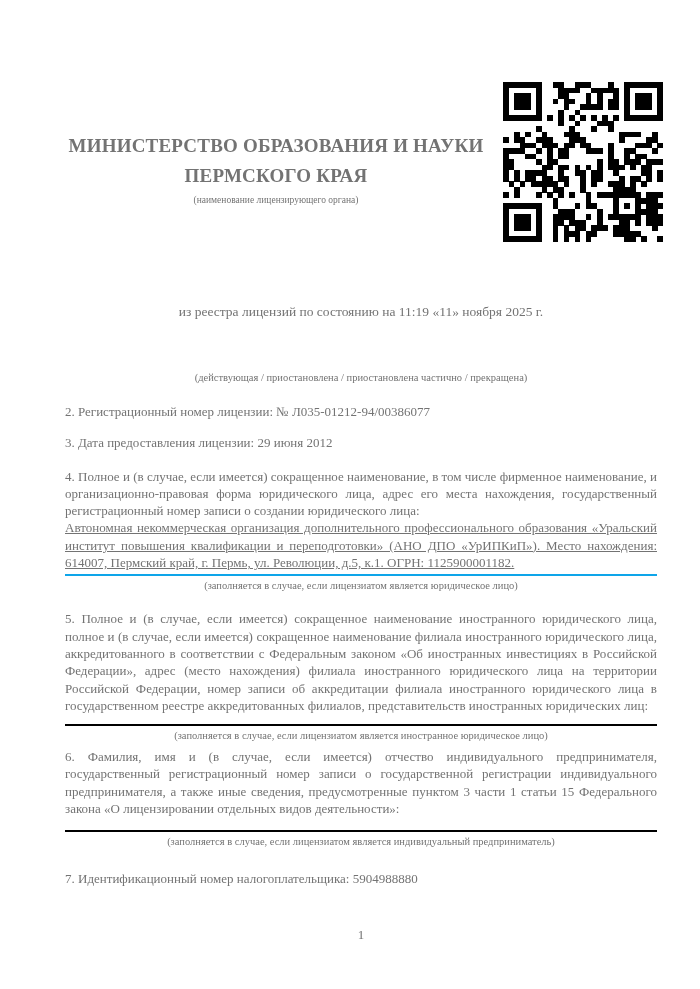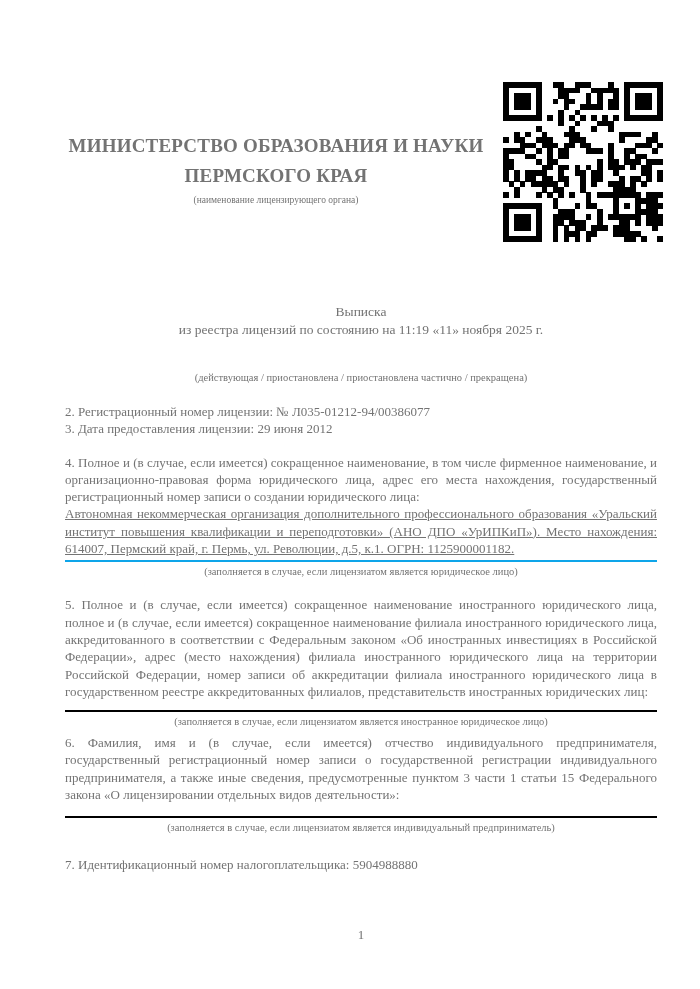--- a/index.html
+++ b/index.html
@@ -69,21 +69,21 @@
   .cap {
     font-size: 10.5px;
     line-height: 13px;
     text-align: center;
   }
   .underlined { border-bottom: 2px solid #0ea5e9; padding-bottom: 3px; text-decoration: underline; }
   .rule { border-top: 2px solid #000; height: 0; }
 
   .mt-c  { margin-top: 3px; }
   .mt-it2 { margin-top: 19px; }
-  .mt-it3 { }
+  .mt-it3 { margin-top: 14px; }
   .mt-it4 { margin-top: 16px; }
   .mt-it5 { margin-top: 18px; }
   .mt-r5 { margin-top: 10px; }
   .mt-it6 { margin-top: 6px; }
   .mt-r6 { margin-top: 13px; }
   .mt-it7 { margin-top: 22px; }
 
   .page-number {
     position: absolute;
     top: 927px;
@@ -502,21 +502,20 @@
         <rect x="13" y="28" width="1.04" height="1.04"></rect>
         <rect x="15" y="28" width="1.04" height="1.04"></rect>
         <rect x="22" y="28" width="1.04" height="1.04"></rect>
         <rect x="23" y="28" width="1.04" height="1.04"></rect>
         <rect x="25" y="28" width="1.04" height="1.04"></rect>
         <rect x="28" y="28" width="1.04" height="1.04"></rect>
       </svg>
   </div>
 
   <div class="title-block">
-    <div>Выписка</div>
     <div>из реестра лицензий по состоянию на 11:19 «11» ноября 2025 г.</div>
   </div>
 
   <div class="content">
 
     <div class="cap mt-c">(действующая / приостановлена / приостановлена частично / прекращена)</div>
 
     <div class="item mt-it2">2. Регистрационный номер лицензии: № Л035-01212-94/00386077</div>
 
     <div class="item mt-it3">3. Дата предоставления лицензии: 29 июня 2012</div>

